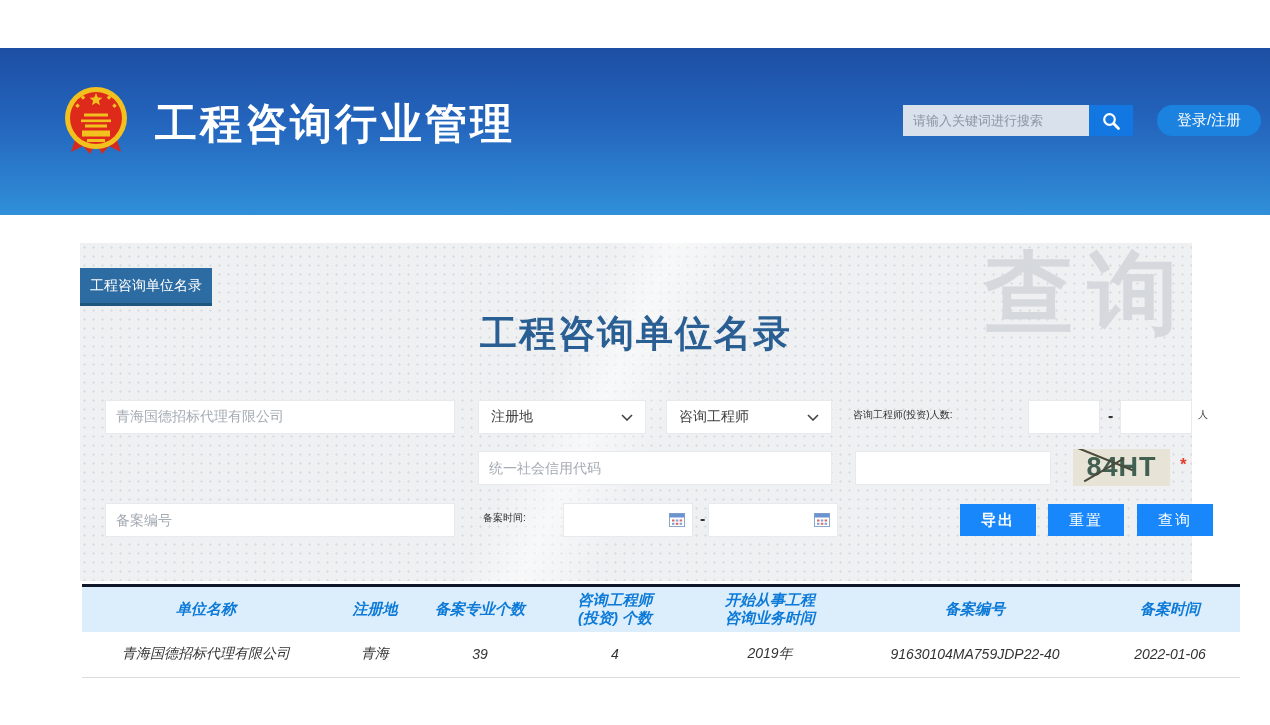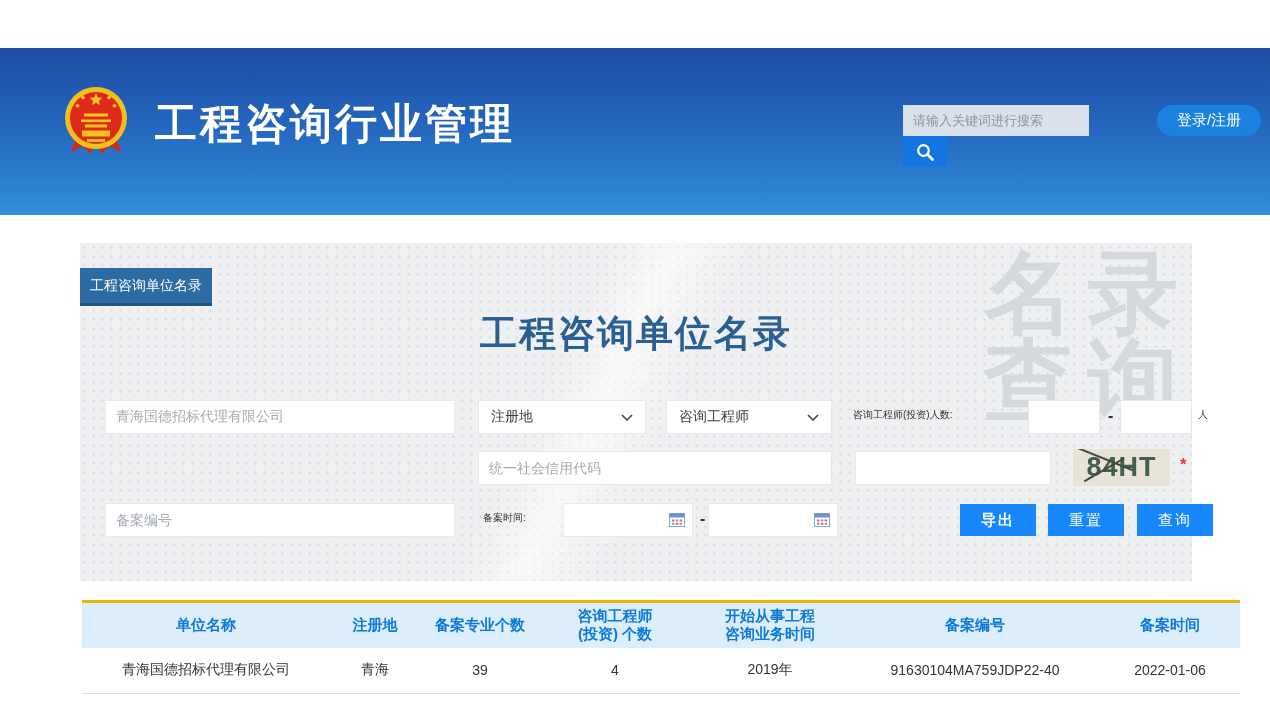--- a/index.html
+++ b/index.html
@@ -5,21 +5,21 @@
   * { margin:0; padding:0; box-sizing:border-box; }
   html,body { width:1270px; height:725px; background:#fff; font-family:"Liberation Sans", sans-serif; }
   .page { position:relative; width:1270px; height:725px; overflow:hidden; background:#fff;margin-top:48px; }
 
   
   .hdr { position:relative; width:100%; height:167px;
          background:linear-gradient(180deg,#1d4fa4 0%,#2465bd 45%,#3090d9 100%); }
   .emblem { position:absolute; left:63px; top:36px; width:66px; height:72px; }
   .site-title { position:absolute; left:155px; top:48px; color:#fff; font-size:42px;
                 font-weight:bold; letter-spacing:3px; white-space:nowrap; }
-  .searchbox { position:absolute; left:903px; top:57px; display:flex;flex-direction:column; }
+  .searchbox { position:absolute; left:903px; top:57px; display:flex; }
   .searchbox input { width:186px; height:31px; border:none; outline:none; background:#d9e1ec;
                      padding:0 10px; font-size:13px; color:#5a6475; font-family:"Liberation Sans",sans-serif; }
   .searchbox input::placeholder { color:#8b95a5; }
   .search-btn { width:44px; height:31px; border:none; background:#1277e0; cursor:pointer;
                 display:flex; align-items:center; justify-content:center; }
   .login-pill { position:absolute; left:1157px; top:57px; width:104px; height:31px; border:none;
                 border-radius:16px; background:#1b82df; color:#fff; font-size:15px; cursor:pointer;
                 font-family:"Liberation Sans",sans-serif; }
 
   
@@ -56,22 +56,22 @@
   .req { position:absolute; left:1100px; top:212px; color:#e53b2c; font-size:17px; font-weight:bold; z-index:2; }
 
   .btn { position:absolute; top:261px; width:76px; height:32px; border:none; background:#1787fb;
          color:#fff; font-size:15px; letter-spacing:2px; cursor:pointer; z-index:2;
          font-family:"Liberation Sans",sans-serif; }
   .date-ico { position:absolute; right:8px; top:9px; pointer-events:none; }
   .date-wrap { position:absolute; z-index:2; }
   .date-wrap .txt { position:static; width:100%; height:34px; display:block; }
 
   
-  .result-table { position:absolute; left:82px; top:552px; width:1158px; border-collapse:collapse;
-                  border-top:3px solid #eab308; table-layout:fixed; }
+  .result-table { position:absolute; left:82px; top:536px; width:1158px; border-collapse:collapse;
+                  border-top:3px solid #0f172a; table-layout:fixed;font-style:italic; }
   .result-table thead tr { background:#dcedfb; height:46px; }
   .result-table th { color:#0d7ad8; font-size:15px; font-weight:bold; text-align:center; line-height:1.25; }
   .result-table th span { display:block; }
   .result-table tbody tr { height:46px; background:#fff; }
   .result-table td { color:#333; font-size:14px; text-align:center; border-bottom:1px solid #dcdcdc; }
 </style>
 </head>
 <body>
 
 <div class="page">
@@ -101,21 +101,20 @@
           <circle cx="8.5" cy="8.5" r="5.3" fill="none" stroke="#fff" stroke-width="2.2"></circle>
           <line x1="12.8" y1="12.8" x2="17.5" y2="17.5" stroke="#fff" stroke-width="2.8" stroke-linecap="round"></line>
         </svg>
       </button>
     </div>
     <button class="login-pill">登录/注册</button>
   </header>
 
   <section class="panel">
     <div class="watermark">
-      <div>名录</div>
       <div>查询</div>
     </div>
 
     <div class="tab">工程咨询单位名录</div>
     <h2 class="panel-title">工程咨询单位名录</h2>
 
     <input class="txt ghost" style="left: 25px; top: 157px; width: 350px;" type="text" value="青海国德招标代理有限公司">
     <div class="sel" style="left:398px; top:157px; width:168px;">
       <span>注册地</span>
       <svg width="12" height="7" viewBox="0 0 12 7">

